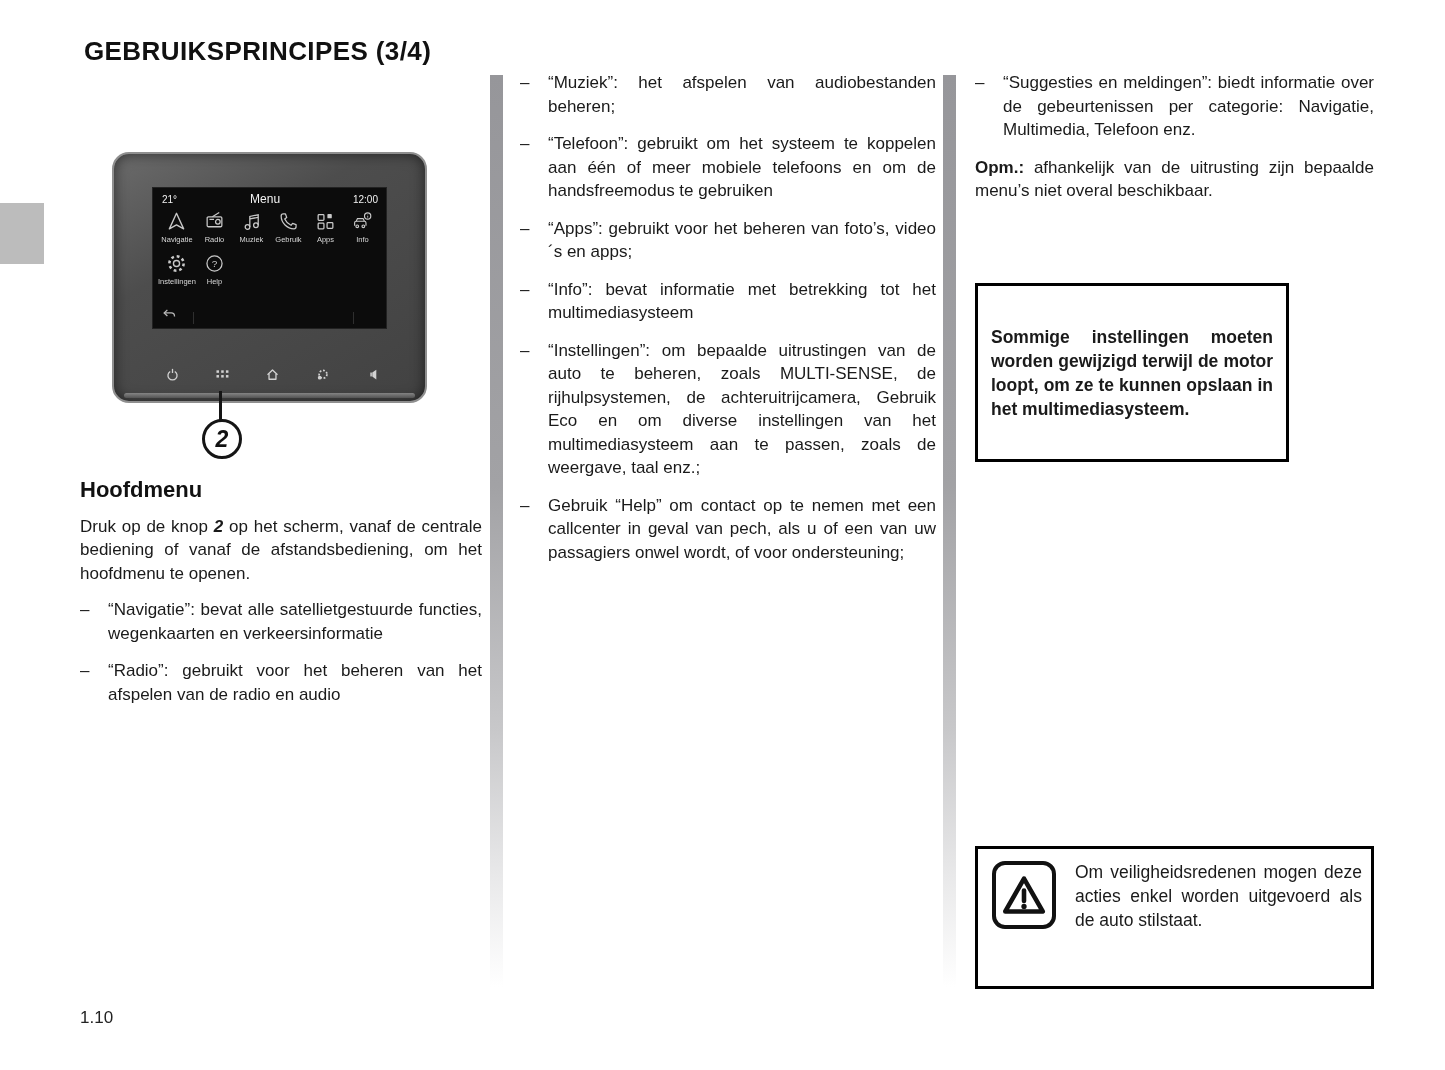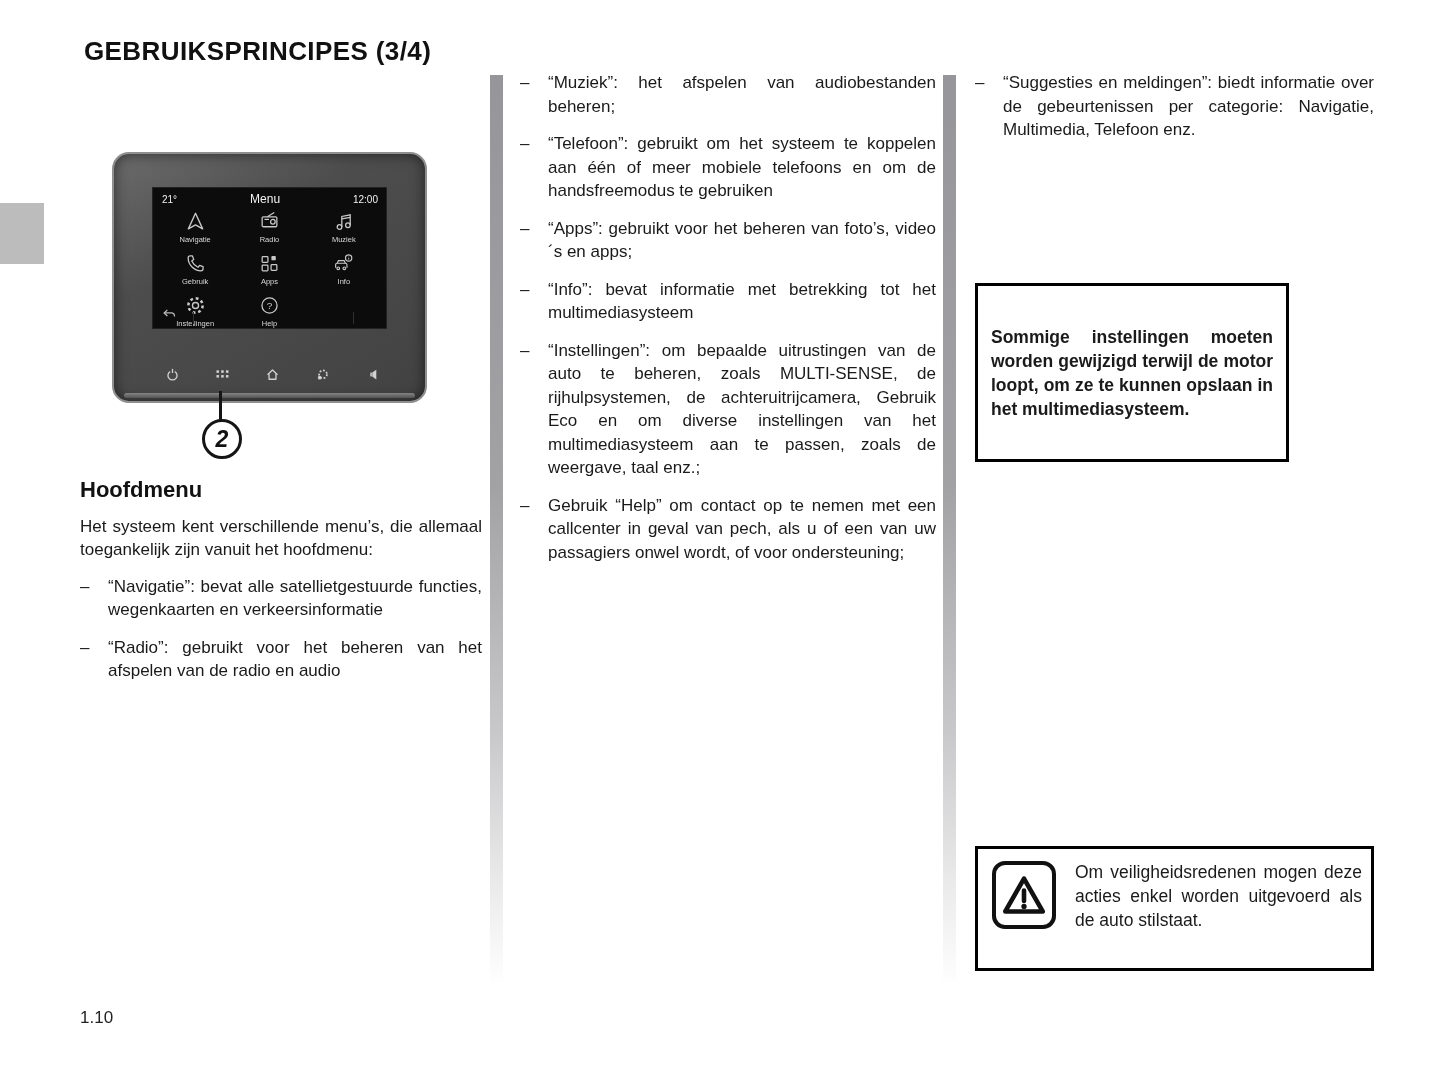--- a/index.html
+++ b/index.html
@@ -36,21 +36,21 @@
     position:absolute;left:38px;top:33px;width:235px;height:142px;
     background:#0c0c0c;border:1px solid #222;box-sizing:border-box;
   }
   .statusbar{
     display:flex;align-items:center;justify-content:space-between;
     color:#f2f2f2;font-size:10px;padding:4px 8px 0 9px;
   }
   .statusbar .sb-title{font-size:12px;}
   .menu-grid{
     position:absolute;left:5px;right:5px;top:23px;
-    display:grid;grid-template-columns:repeat(3,1fr);row-gap:9px;
+    display:grid;grid-template-columns:repeat(6,1fr);row-gap:9px;
   }
   .cell{display:flex;flex-direction:column;align-items:center;}
   .cell svg{width:21px;height:21px;}
   .milabel{font-size:7.5px;color:#d8d8d8;margin-top:3px;white-space:nowrap;}
   .back-row{position:absolute;left:8px;bottom:5px;}
   .back-row svg{width:15px;height:13px;}
   .sep{position:absolute;bottom:4px;width:1px;height:12px;background:#2f2f2f;}
   .sep.s1{left:40px;} .sep.s2{left:200px;}
   
   .bezel-row{
@@ -78,21 +78,21 @@
   .em-num{font-weight:bold;font-style:italic;}
   
   .note-box{
     position:absolute;left:975px;top:283px;width:314px;height:179px;border:3px solid #000;
     box-sizing:border-box;display:flex;align-items:center;background:#fff;
   }
   .note-box p{
     margin:0;padding:0 13px;font-weight:bold;font-size:17.5px;line-height:24px;text-align:justify;
   }
   .warning-box{
-    position:absolute;left:975px;top:846px;width:399px;height:125px;border:3px solid #000;
+    position:absolute;left:975px;top:846px;width:399px;height:143px;border:3px solid #000;
     box-sizing:border-box;background:#fff;
   }
   .warn-icon{
     position:absolute;left:14px;top:12px;width:64px;height:68px;
     border:4px solid #111;border-radius:13px;box-sizing:border-box;
     display:flex;align-items:center;justify-content:center;
   }
   .warn-icon svg{width:46px;height:42px;}
   .warn-text{
     position:absolute;left:97px;top:11px;width:287px;
@@ -234,21 +234,21 @@
       <rect x="4" y="4.2" width="1.4" height="3.6" fill="#d2d2d2"></rect>
     </svg>
   </div>
 </div>
 
 <div class="callout-line"></div>
 <div class="callout-circle">2</div>
 
 <div class="col col-left">
   <h2>Hoofdmenu</h2>
-  <p>Het systeem kent verschillende menu’s, die allemaal toegankelijk zijn vanuit het hoofd­menu:</p>
+  <p><span>Druk op de knop </span><span class="em-num">2</span><span> op het scherm, vanaf de centrale bediening of vanaf de afstandsbe­diening, om het hoofdmenu te openen.</span></p>
   <div class="bullet">
     <span class="dash">–</span>
     <span class="btxt">“Navigatie”: bevat alle satellietgestuurde functies, wegenkaarten en verkeersinfor­matie</span>
   </div>
   <div class="bullet">
     <span class="dash">–</span>
     <span class="btxt">“Radio”: gebruikt voor het beheren van het afspelen van de radio en audio</span>
   </div>
 </div>
 
@@ -277,20 +277,21 @@
     <span class="dash">–</span>
     <span class="btxt">Gebruik “Help” om contact op te nemen met een callcenter in geval van pech, als u of een van uw passagiers onwel wordt, of voor ondersteuning;</span>
   </div>
 </div>
 
 <div class="col col-right">
   <div class="bullet">
     <span class="dash">–</span>
     <span class="btxt">“Suggesties en meldingen”: biedt infor­matie over de gebeurtenissen per cate­gorie: Navigatie, Multimedia, Telefoon enz.</span>
   </div>
+  <p><b>Opm.:</b><span> afhankelijk van de uitrusting zijn be­paalde menu’s niet overal beschikbaar.</span></p>
 </div>
 
 <div class="note-box">
   <p>Sommige instellingen moeten worden gewijzigd terwijl de motor loopt, om ze te kunnen opslaan in het multime­diasysteem.</p>
 </div>
 
 <div class="warning-box">
   <div class="warn-icon">
     <svg viewBox="0 0 48 46">
       <path d="M24 5 L44.5 41 L3.5 41 Z" fill="none" stroke="#111" stroke-width="5" stroke-linejoin="round"></path>

